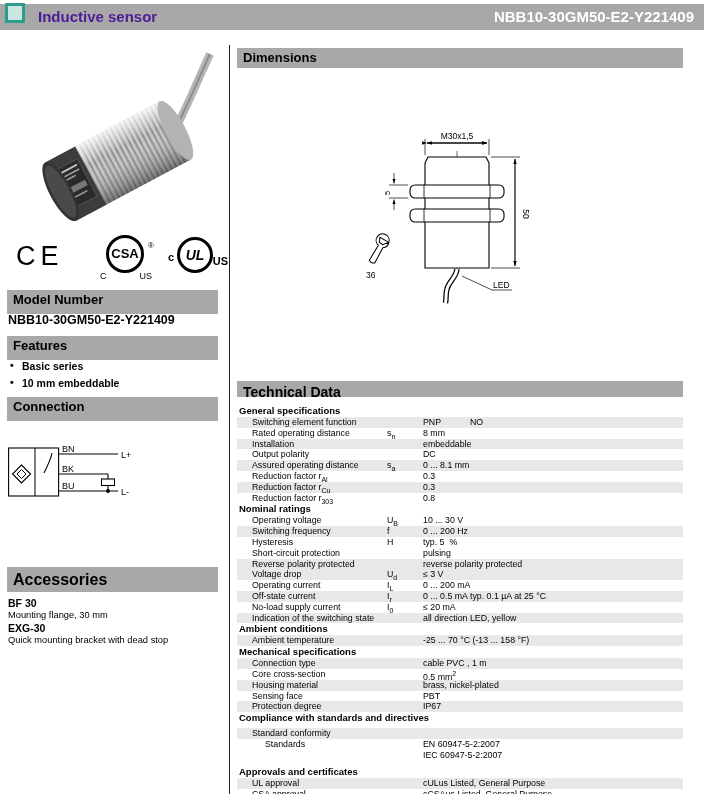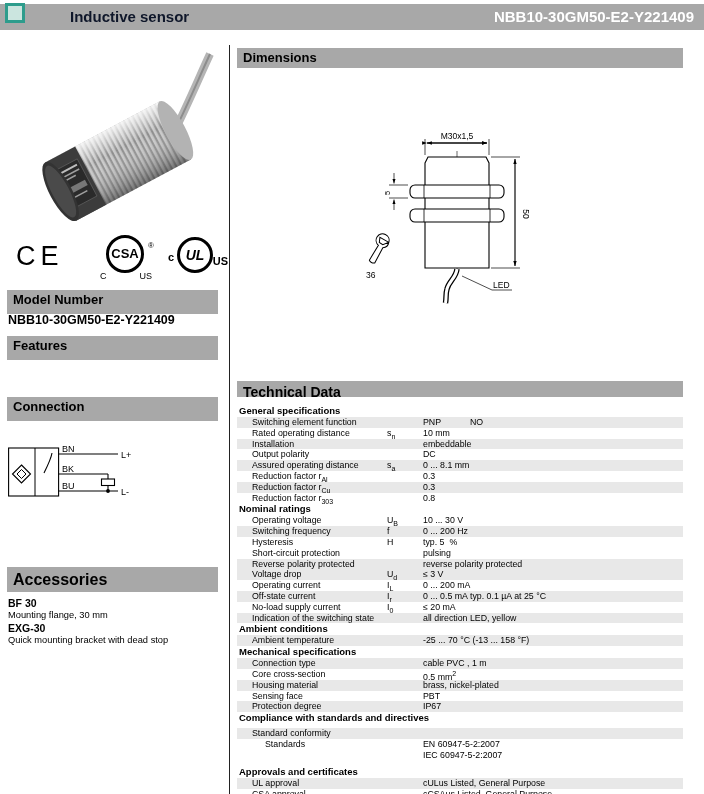--- a/index.html
+++ b/index.html
@@ -3,21 +3,21 @@
 <meta charset="utf-8">
 <style>
   * { margin:0; padding:0; box-sizing:border-box; }
   html,body { background:#fff; }
   body { font-family:"Liberation Sans", sans-serif; color:#000; }
   #page { position:relative; width:704px; height:794px; background:#fff; overflow:hidden; }
 
   
   .topbar { position:absolute; left:0; top:4px; width:704px; height:26px; background:#a8a8a8; }
   .teal-box { position:absolute; left:5px; top:3px; width:20px; height:20px; background:#cbe5df; border:3px solid #2d9c8c; }
-  .topbar-title { position:absolute; left:38px; top:0; height:26px; line-height:26px; color:#0f172a; font-weight:bold; font-size:15px;margin-left:32px; }
+  .topbar-title { position:absolute; left:38px; top:0; height:26px; line-height:26px; color:#4c1d95; font-weight:bold; font-size:15px; }
   .topbar-model { position:absolute; right:10px; top:0; height:26px; line-height:26px; color:#fff; font-weight:bold; font-size:15px; }
 
   
   .lbar { position:absolute; left:7px; width:211px; height:24px; background:#a8a8a8; font-weight:bold; font-size:13px; line-height:20px; padding-left:6px; }
   .photo { position:absolute; left:8px; top:44px; width:210px; height:186px; }
   .logos { position:absolute; left:8px; top:233px; width:212px; height:48px; }
   .ce-mark { position:absolute; left:8px; top:8px; font-size:27px; letter-spacing:5px; font-weight:normal; }
   .csa-wrap { position:absolute; left:92px; top:0; width:56px; height:48px; }
   .csa-circle { position:absolute; left:6px; top:2px; width:38px; height:38px; border:3px solid #000; border-radius:50%; text-align:center; font-weight:bold; font-size:13px; line-height:32px; }
   .csa-reg { position:absolute; right:2px; top:8px; font-size:8px; }
@@ -113,20 +113,24 @@
       <span class="ul-c">c</span>
       <span class="ul-circle">UL</span>
       <span class="ul-us">US</span>
     </span>
   </div>
 
   <div class="lbar" style="top:290px;">Model Number</div>
   <div class="model-value">NBB10-30GM50-E2-Y221409</div>
 
   <div class="lbar" style="top:336px;">Features</div>
+  <div class="features-list">
+      <div class="feature-item">Basic series</div>
+      <div class="feature-item">10 mm embeddable</div>
+    </div>
 
   <div class="lbar" style="top:397px;">Connection</div>
 
   <svg class="conn-svg" width="165" height="64" viewBox="0 0 165 64">
     <rect x="0.6" y="6" width="50" height="48" fill="none" stroke="#000" stroke-width="1.1"></rect>
     <line x1="27" y1="6" x2="27" y2="54" stroke="#000" stroke-width="1"></line>
     <polygon points="13.5,23 22.5,32 13.5,41 4.5,32" fill="none" stroke="#000" stroke-width="1.1"></polygon>
     <polygon points="13.5,27.5 18,32 13.5,36.5 9,32" fill="none" stroke="#000" stroke-width="1"></polygon>
     <path d="M44,11 C43,17 39,25 36,31" fill="none" stroke="#000" stroke-width="1.1"></path>
     <line x1="50.6" y1="12" x2="110" y2="12" stroke="#000" stroke-width="1.1"></line>
@@ -206,21 +210,21 @@
   <div class="ttable">
       <div class="tsection">General specifications</div>
       <div class="trow shade">
         <span class="tlabel">Switching element function</span>
         <span class="tval">PNP</span>
         <span class="tval2">NO</span>
       </div>
       <div class="trow">
         <span class="tlabel">Rated operating distance</span>
         <span class="tsym">s<sub>n</sub></span>
-        <span class="tval">10 mm</span>
+        <span class="tval">8 mm</span>
       </div>
       <div class="trow shade">
         <span class="tlabel">Installation</span>
         <span class="tval">embeddable</span>
       </div>
       <div class="trow">
         <span class="tlabel">Output polarity</span>
         <span class="tval">DC</span>
       </div>
       <div class="trow shade">

